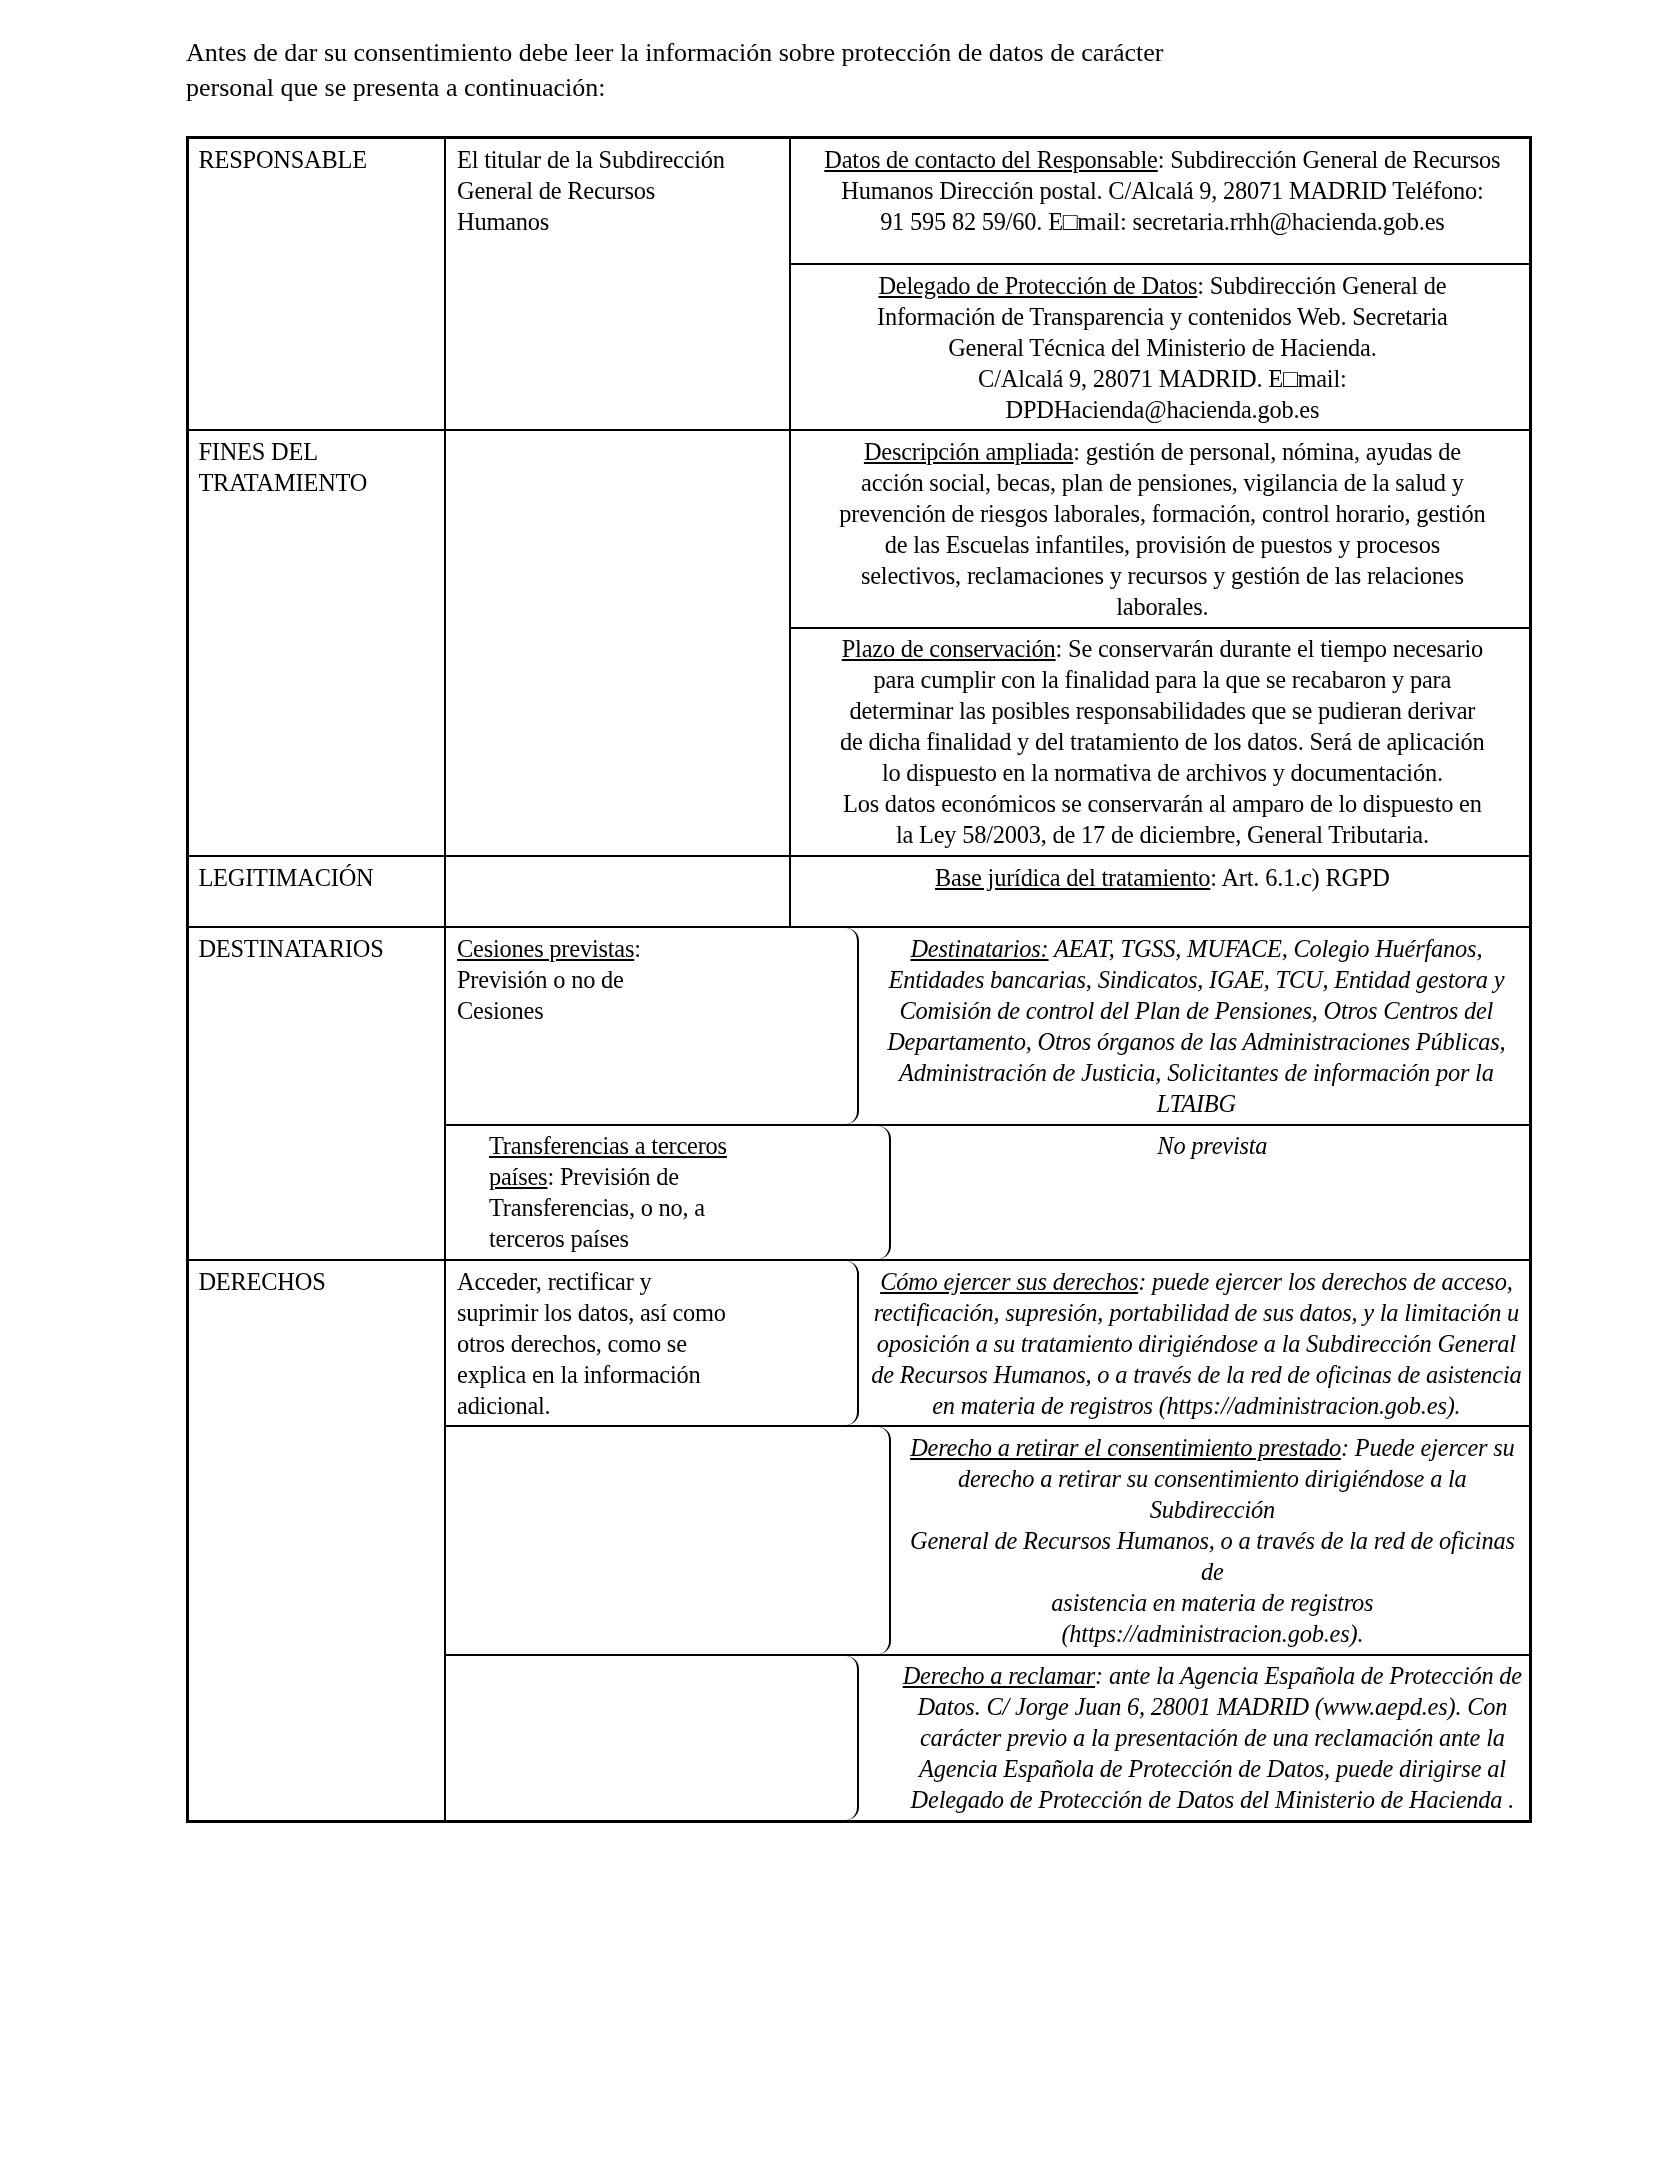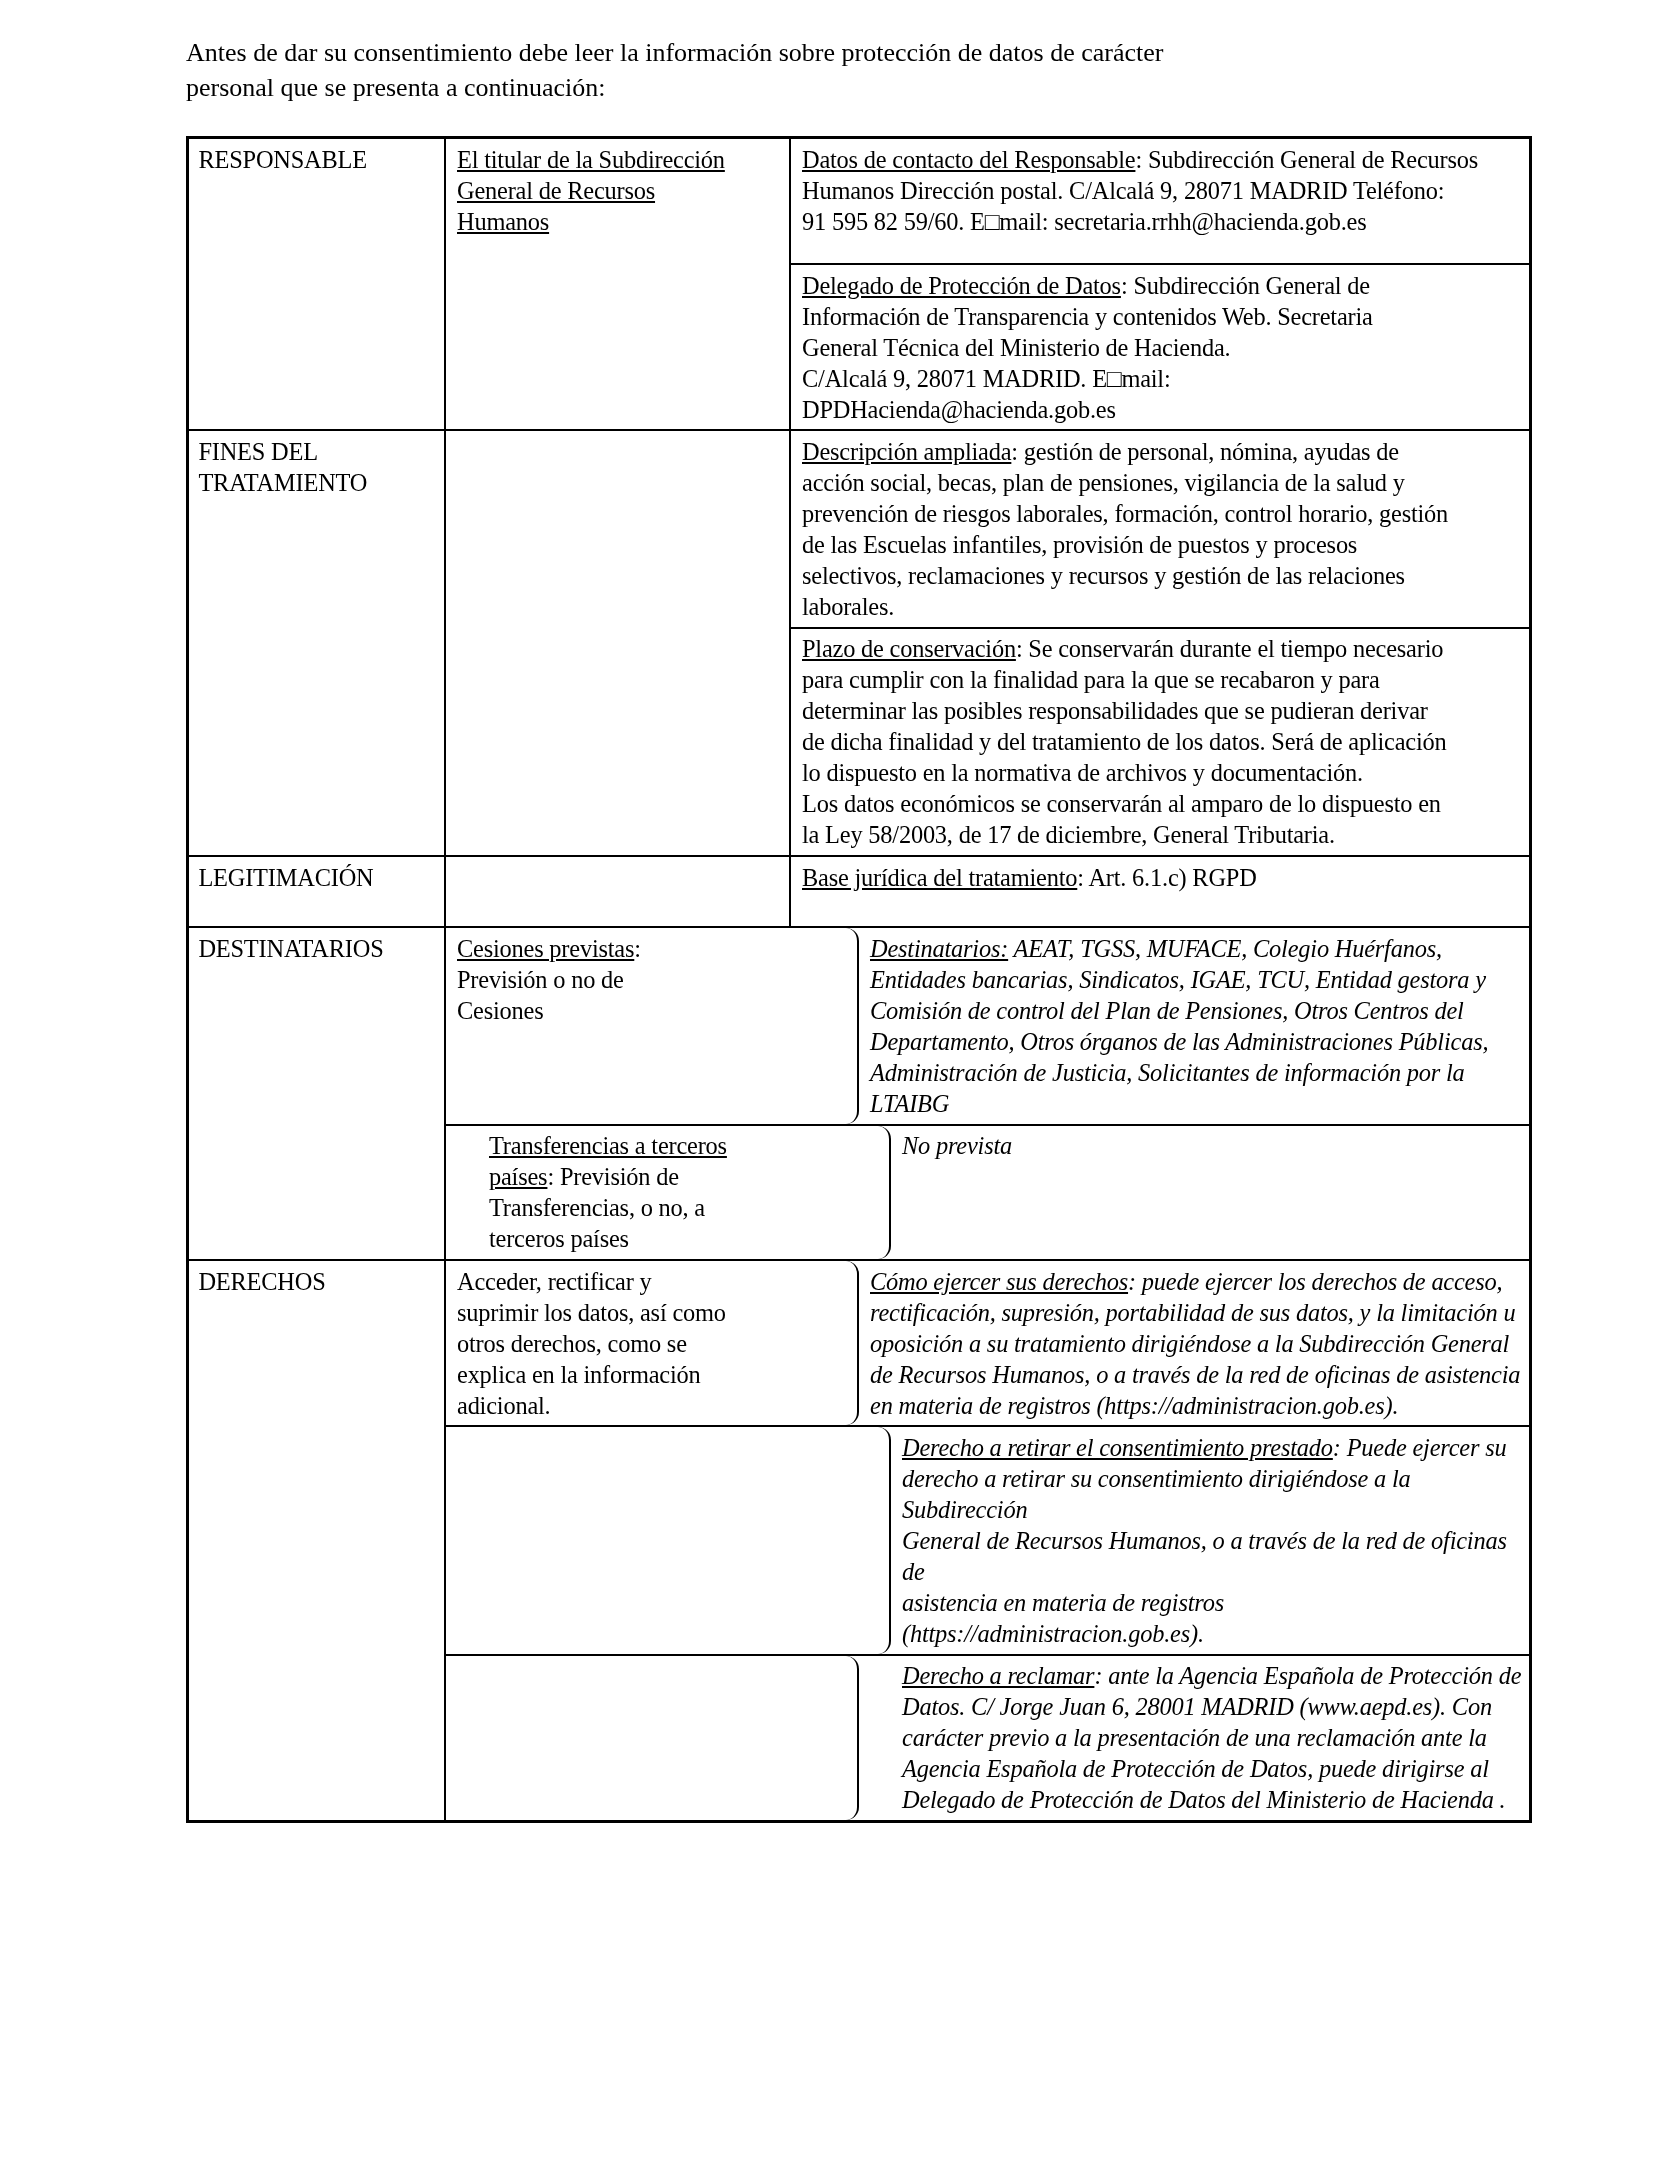--- a/index.html
+++ b/index.html
@@ -23,26 +23,26 @@
   .trow { display:flex; align-items:stretch; }
   .trow + .trow { border-top:2.4px solid #000; }
   .c1 {
     width:257px; flex:none; box-sizing:border-box;
     border-right:2.4px solid #000;
     padding:4.7px 7.9px 4.7px 9.4px; white-space:pre-wrap;
   }
   .c2 {
     width:345px; flex:none; box-sizing:border-box;
     border-right:2.4px solid #000;
-    padding:4.7px 7.9px 4.7px 11px; white-space:pre-wrap;text-decoration:underline;
+    padding:4.7px 7.9px 4.7px 11px; white-space:pre-wrap;
   }
   .c3stack { flex:1; display:flex; flex-direction:column; min-width:0; }
   .c3cell {
     flex:none; box-sizing:border-box;
-    padding:4.7px 6.3px 4.7px 11px; white-space:pre-wrap;
+    padding:4.7px 6.3px 4.7px 11px; white-space:pre-wrap;text-align:center;
   }
   .c3stack > .c3cell + .c3cell { border-top:2.4px solid #000; }
   .rstack { flex:1; display:flex; flex-direction:column; min-width:0; }
   .srow { display:flex; flex:none; align-items:stretch; }
   .srow + .srow { border-top:2.4px solid #000; }
   .srow .c2cell {
     width:413px; flex:none; box-sizing:border-box;
     border-right:2.4px solid #000;
     padding:4.7px 7.9px 4.7px 11px; white-space:pre-wrap;border-radius:13px;
   }

